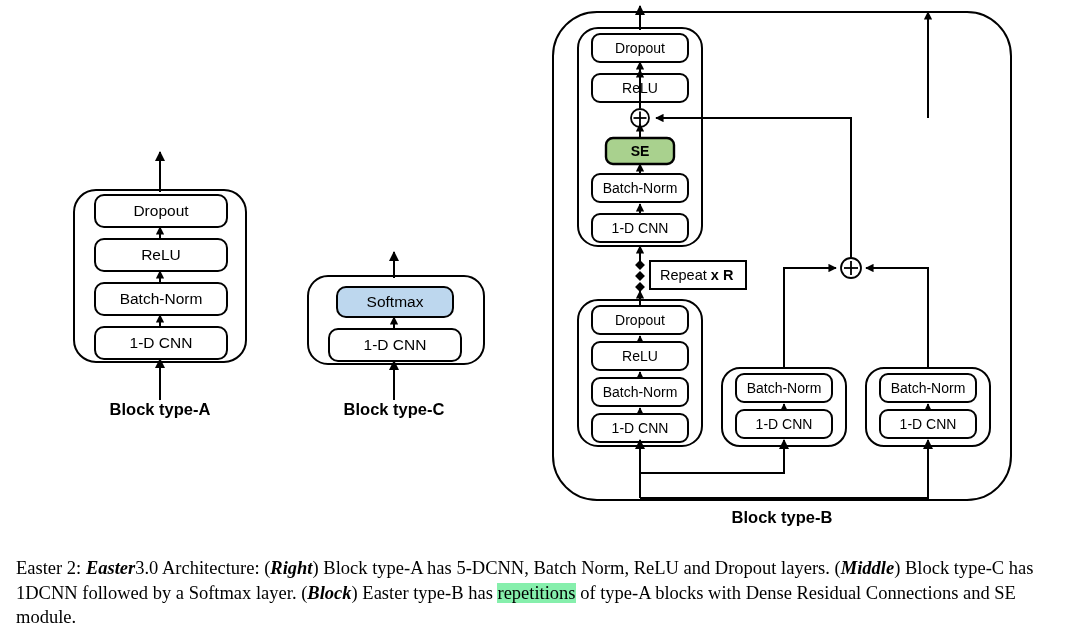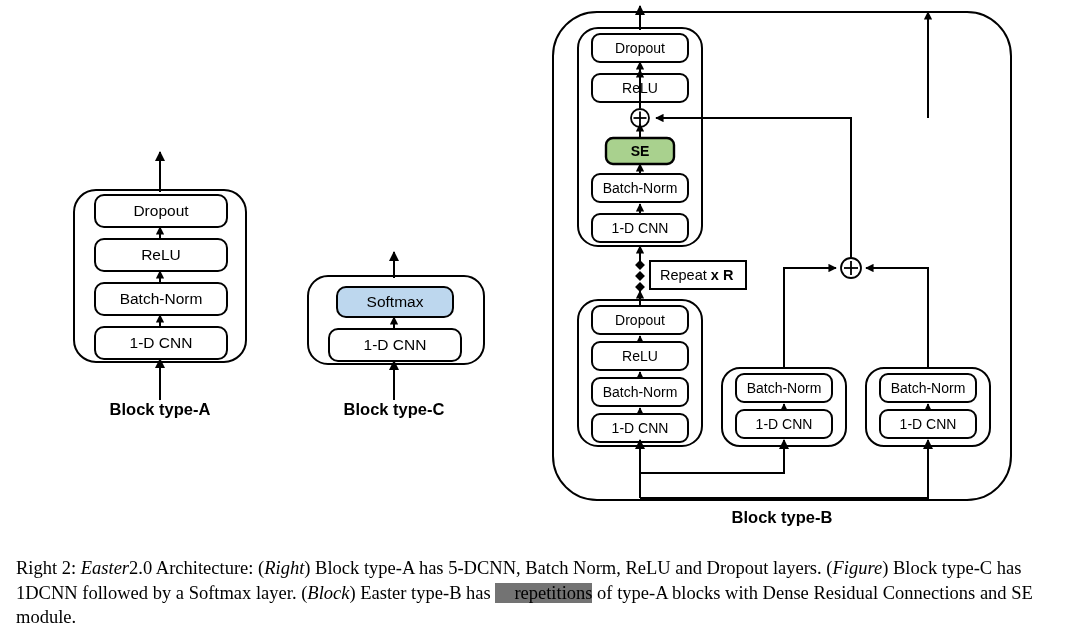--- a/index.html
+++ b/index.html
@@ -29,24 +29,24 @@
     width: 1047px;
     font-family: "Liberation Serif", "DejaVu Serif", serif;
     font-size: 18.5px;
     line-height: 24.5px;
     color: #000000;
     text-align: left;
   }
   .caption .mathit {
     font-style: italic;
     font-family: "Liberation Serif", "DejaVu Serif", serif;
+    font-weight: bold;
   }
   .caption .hl {
-    background: #737373;
-    padding-left: 19px;
+    background: #86efac;
   }
 
   svg text { font-family: "Liberation Sans", sans-serif; }
 </style>
 </head>
 <body>
 
 <svg id="figure-canvas" viewBox="0 0 1077 548" xmlns="http://www.w3.org/2000/svg">
   <defs>
     <marker id="arrow" viewBox="0 0 10 10" refX="9" refY="5" markerWidth="5" markerHeight="5" orient="auto-start-reverse">
@@ -210,23 +210,23 @@
 
     <path d="M 640 473 L 784 473 L 784 440" fill="none" stroke="#000" stroke-width="2" marker-end="url(#arrow)"></path>
 
     <path d="M 640 498 L 928 498 L 928 440" fill="none" stroke="#000" stroke-width="2" marker-end="url(#arrow)"></path>
 
     <text x="782" y="523" font-size="16.5" font-weight="bold" text-anchor="middle" fill="#000">Block type-B</text>
   </g>
 </svg>
 
 <div class="caption">
-  <span>Right 2:</span>
-  <span class="mathit">Easter</span><span>2.0 Architecture:</span>
+  <span>Easter 2:</span>
+  <span class="mathit">Easter</span><span>3.0 Architecture:</span>
   <span>(</span><span class="mathit">Right</span><span>)</span>
   <span>Block type-A has 5-DCNN, Batch Norm, ReLU and Dropout layers.</span>
-  <span>(</span><span class="mathit">Figure</span><span>)</span>
+  <span>(</span><span class="mathit">Middle</span><span>)</span>
   <span>Block type-C has 1DCNN followed by a Softmax layer.</span>
   <span>(</span><span class="mathit">Block</span><span>)</span>
   <span>Easter type-B has</span>
   <span class="hl">repetitions</span>
   <span>of type-A blocks with Dense Residual Connections and SE module.</span>
 </div>
 
 </body></html>

